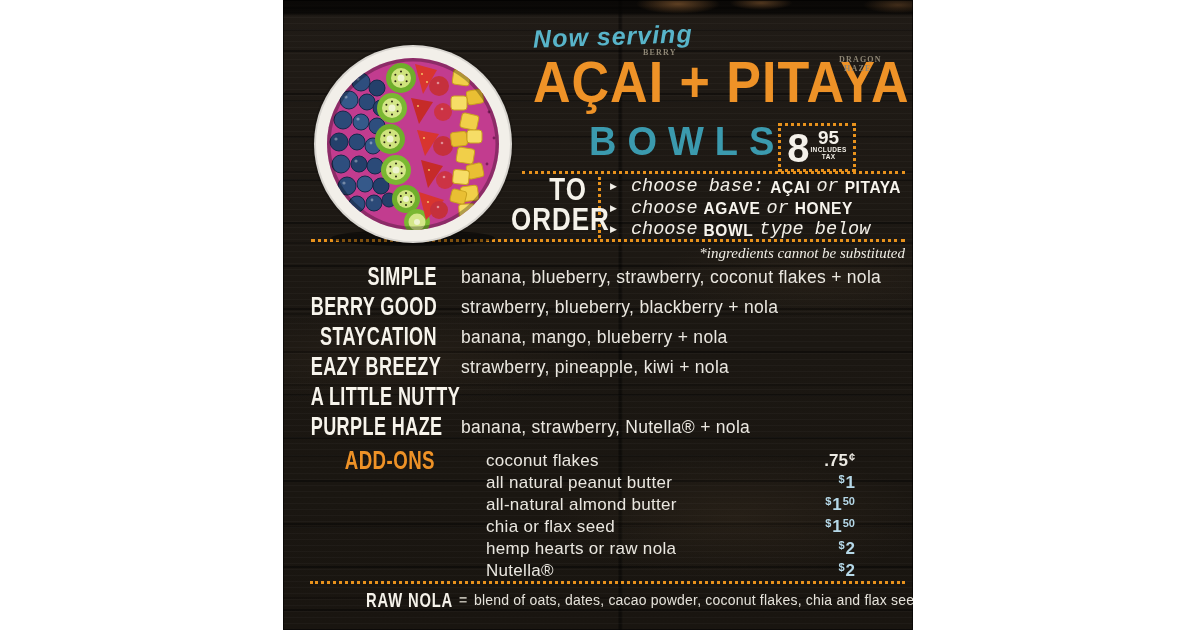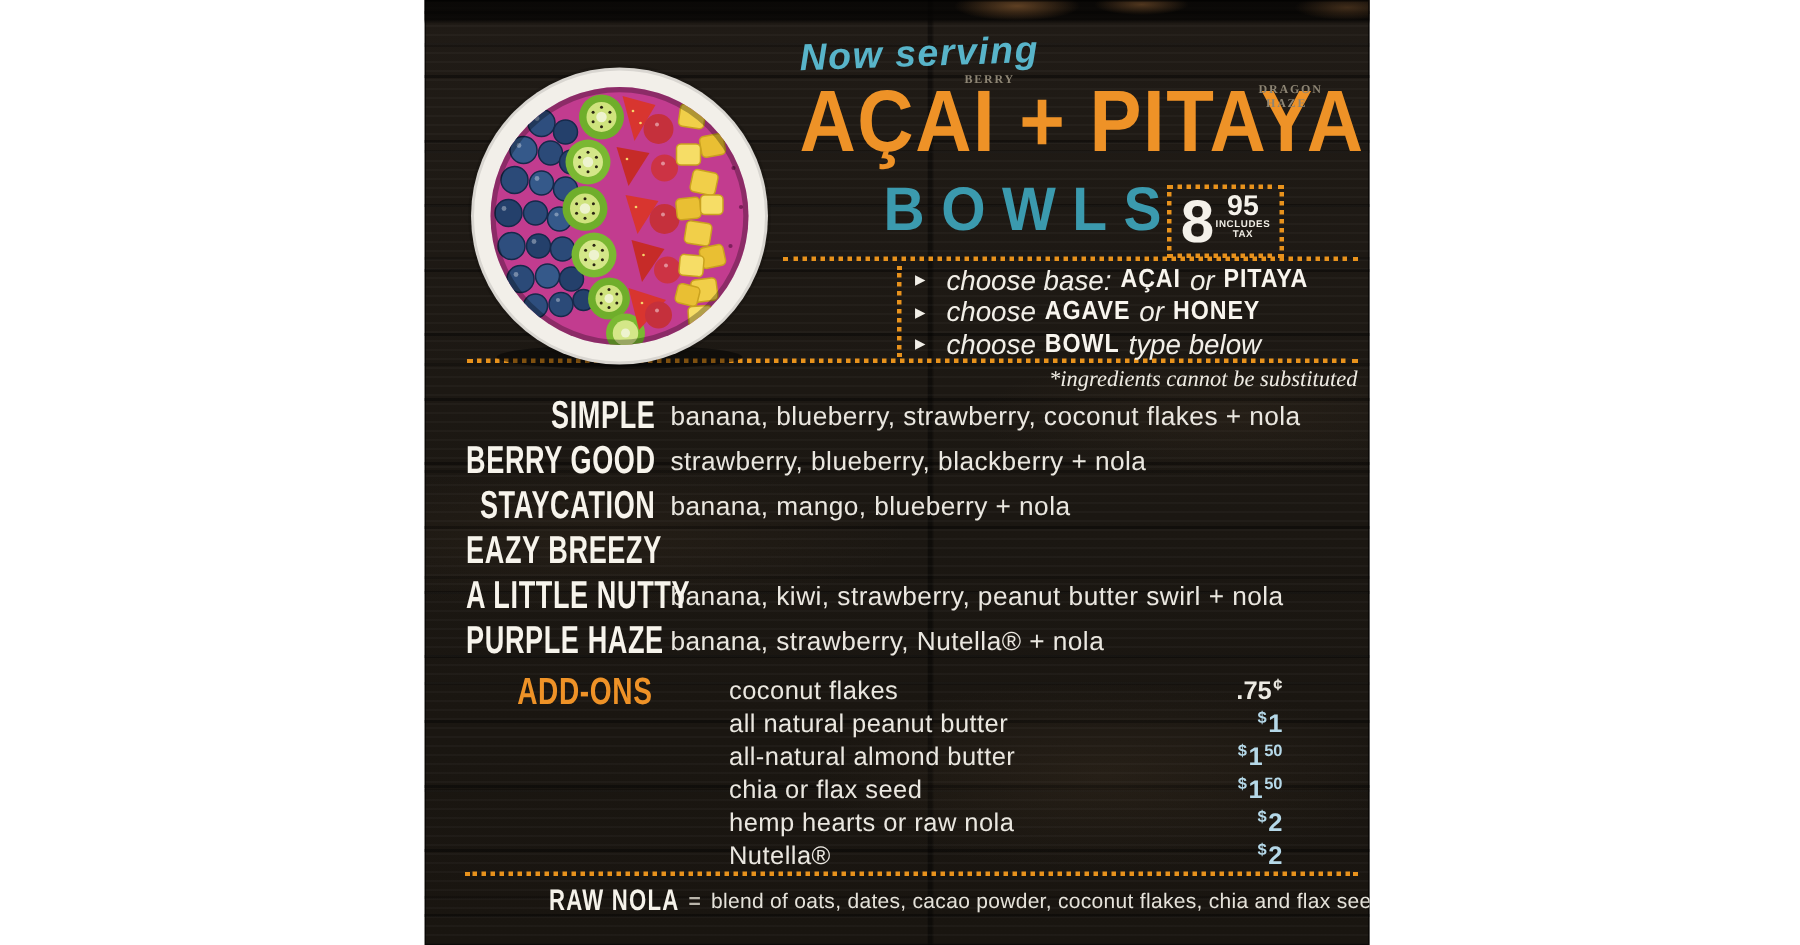--- a/index.html
+++ b/index.html
@@ -40,32 +40,32 @@
   .p-right{display:flex;flex-direction:column;align-items:center;margin-top:-6px;}
   .p-cents{font-size:19px;font-weight:700;line-height:17px;}
   .p-note{font-size:6.5px;font-weight:700;letter-spacing:.4px;line-height:7px;color:#efece4;}
   
   .to-order{position:absolute;left:228px;top:174px;width:76px;text-align:right;color:#f5f2ea;}
   .to-order .big{display:block;font-size:26px;font-weight:700;line-height:30px;letter-spacing:1px;
     transform:scaleY(1.18);transform-origin:100% 50%;}
   .options{position:absolute;left:327px;top:176px;}
   .opt-row{height:21.5px;display:flex;align-items:center;white-space:nowrap;}
   .bullet{font-size:9px;color:#f2efe8;margin-right:11px;line-height:1;}
-  .opt-it{font-family:Liberation Sans, sans-serif;font-style:italic;font-size:18.5px;color:#f2efe8;
+  .opt-it{font-family:Liberation Mono, monospace;font-style:italic;font-size:18.5px;color:#f2efe8;
     padding:0 3px;}
   .opt-caps{font-weight:700;font-size:15.5px;letter-spacing:.6px;color:#f8f5ee;display:inline-block;
     transform:scaleY(1.12);padding:0 3px;}
   .note{position:absolute;left:322px;top:245px;width:300px;text-align:right;
     font-family:"Liberation Serif",serif;font-style:italic;font-size:15px;color:#efece4;}
   
   .menu{position:absolute;left:0;top:262px;width:664px;}
   .menu-row{height:30px;display:flex;align-items:center;}
   .menu-name{width:154px;text-align:right;font-size:22px;font-weight:700;color:#f7f4ec;
     white-space:nowrap;transform:scale(.82,1.18);transform-origin:100% 50%;letter-spacing:.5px;}
-  .menu-desc{margin-left:10px;font-size:17.5px;color:#eae7e0;letter-spacing:.3px;}
+  .menu-desc{margin-left:24px;font-size:17.5px;color:#eae7e0;letter-spacing:.3px;}
   
   .addons-label{position:absolute;left:0;top:450px;width:152px;height:22px;text-align:right;
     font-size:22px;font-weight:700;color:#ee9227;letter-spacing:.5px;line-height:22px;
     transform:scale(.85,1.15);transform-origin:100% 50%;white-space:nowrap;}
   .addons{position:absolute;left:163px;top:450px;width:409px;}
   .addon-row{position:relative;height:22px;display:flex;align-items:center;margin-left:40px;}
   .addon-name{font-size:17px;color:#eae7e0;letter-spacing:.3px;}
   .addon-price{position:absolute;right:0;top:0;height:22px;display:flex;align-items:center;
     color:#b5d8e8;font-weight:700;}
   .addon-price.white{color:#eceae3;}
@@ -277,20 +277,24 @@
 
     <div class="price-box">
       <span class="p-dollars">8</span>
       <span class="p-right">
         <span class="p-cents">95</span>
         <span class="p-note">INCLUDES</span>
         <span class="p-note">TAX</span>
       </span>
     </div>
 
+    <div class="to-order">
+      <span class="big">TO</span>
+      <span class="big">ORDER</span>
+    </div>
     <div class="options" id="options">
         <div class="opt-row">
           <span class="bullet">▶</span>
           <span class="opt-it">choose base:</span>
           <span class="opt-caps">AÇAI</span>
           <span class="opt-it">or</span>
           <span class="opt-caps">PITAYA</span>
         </div>
         <div class="opt-row">
           <span class="bullet">▶</span>
@@ -316,24 +320,24 @@
         <div class="menu-row">
           <span class="menu-name">BERRY GOOD</span>
           <span class="menu-desc">strawberry, blueberry, blackberry + nola</span>
         </div>
         <div class="menu-row">
           <span class="menu-name">STAYCATION</span>
           <span class="menu-desc">banana, mango, blueberry + nola</span>
         </div>
         <div class="menu-row">
           <span class="menu-name">EAZY BREEZY</span>
+          <span class="menu-desc">strawberry, pineapple, kiwi + nola</span>
         </div>
         <div class="menu-row">
           <span class="menu-name">A LITTLE NUTTY</span>
-          <span class="menu-desc">banana, kiwi, strawberry, peanut butter swirl + nola</span>
         </div>
         <div class="menu-row">
           <span class="menu-name">PURPLE HAZE</span>
           <span class="menu-desc">banana, strawberry, Nutella® + nola</span>
         </div>
       </div>
 
     <div class="addons-label">ADD-ONS</div>
     <div class="addons" id="addons">
         <div class="addon-row">

